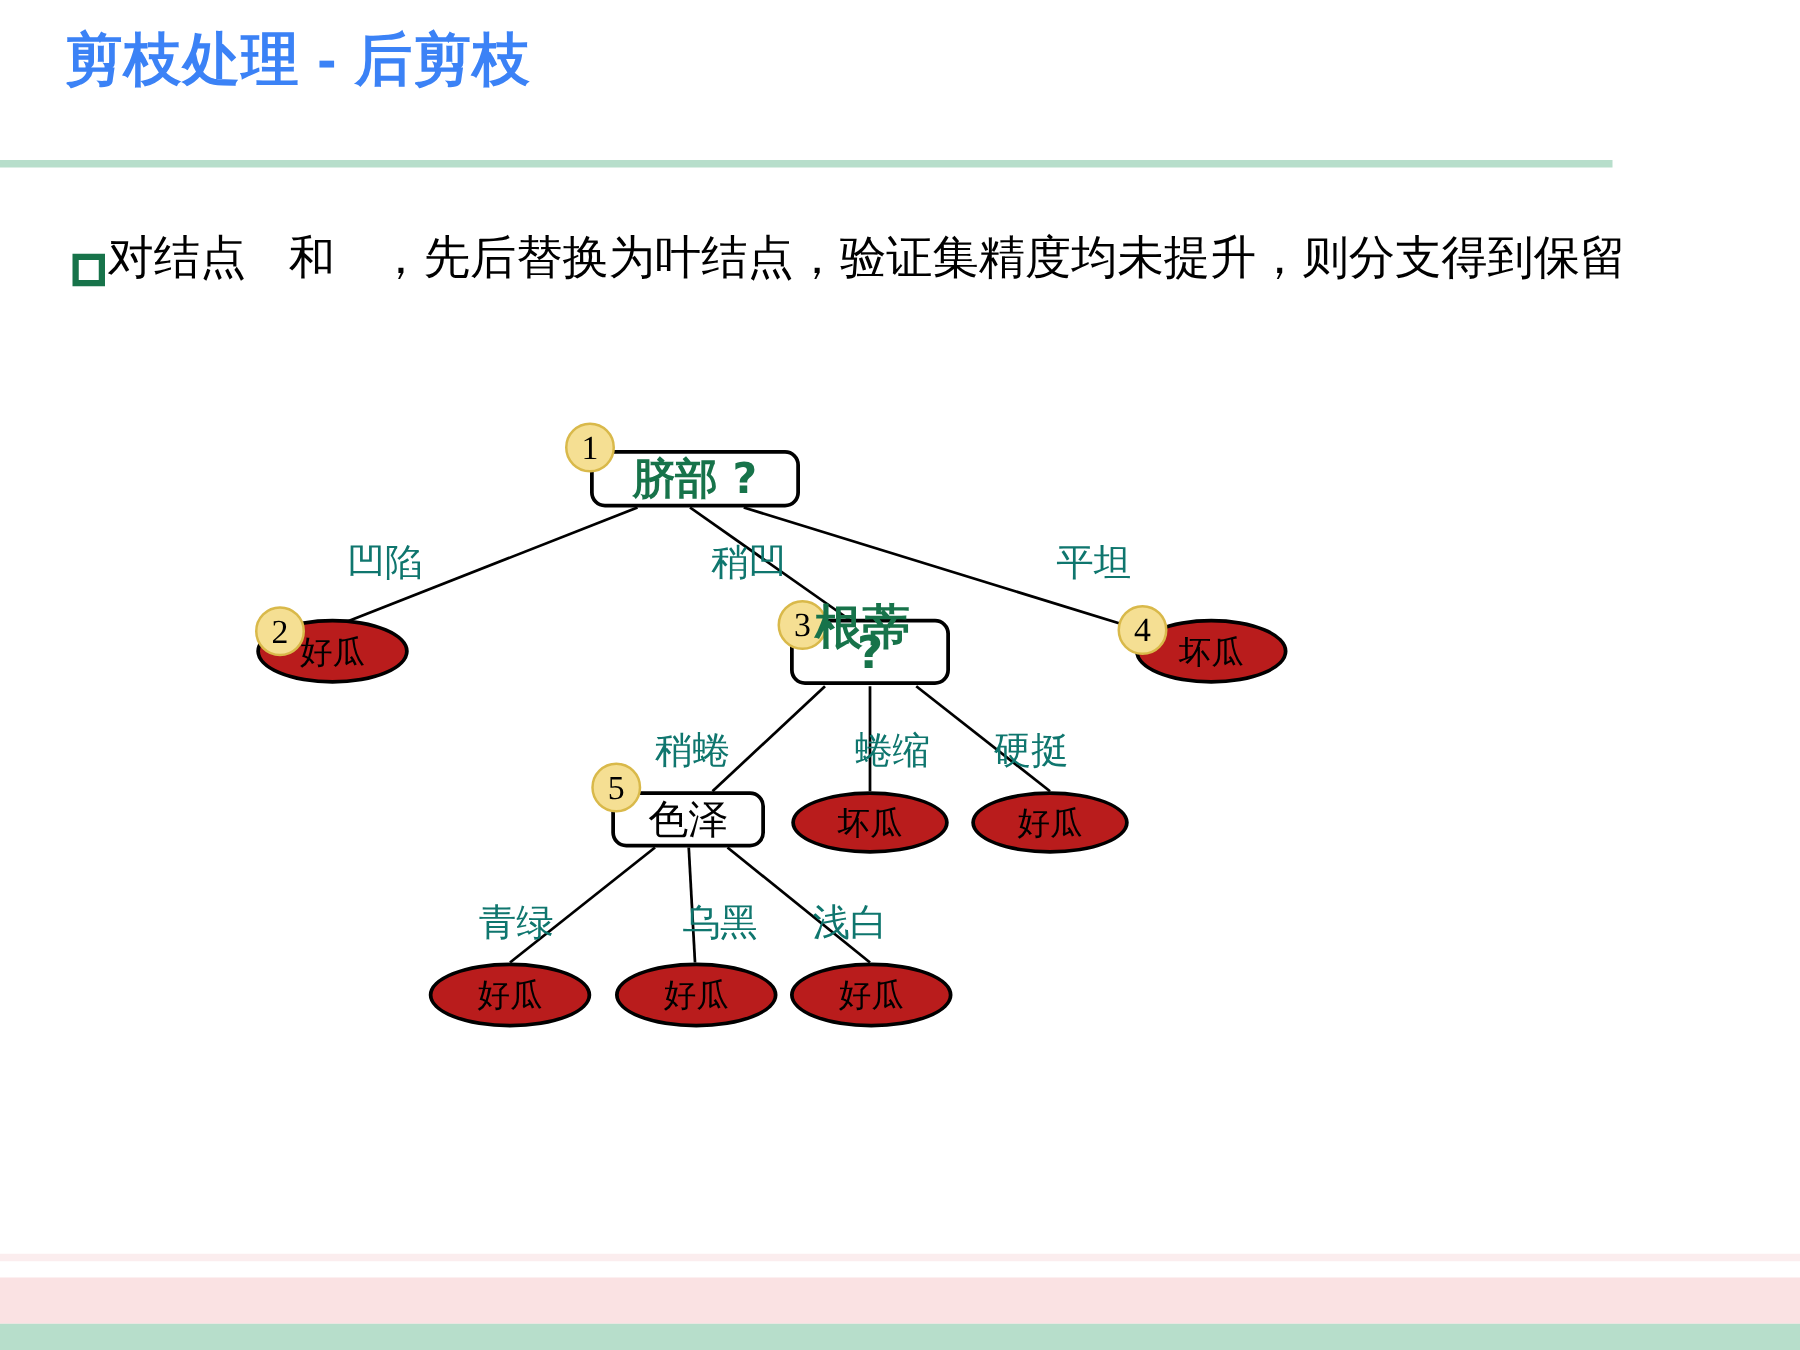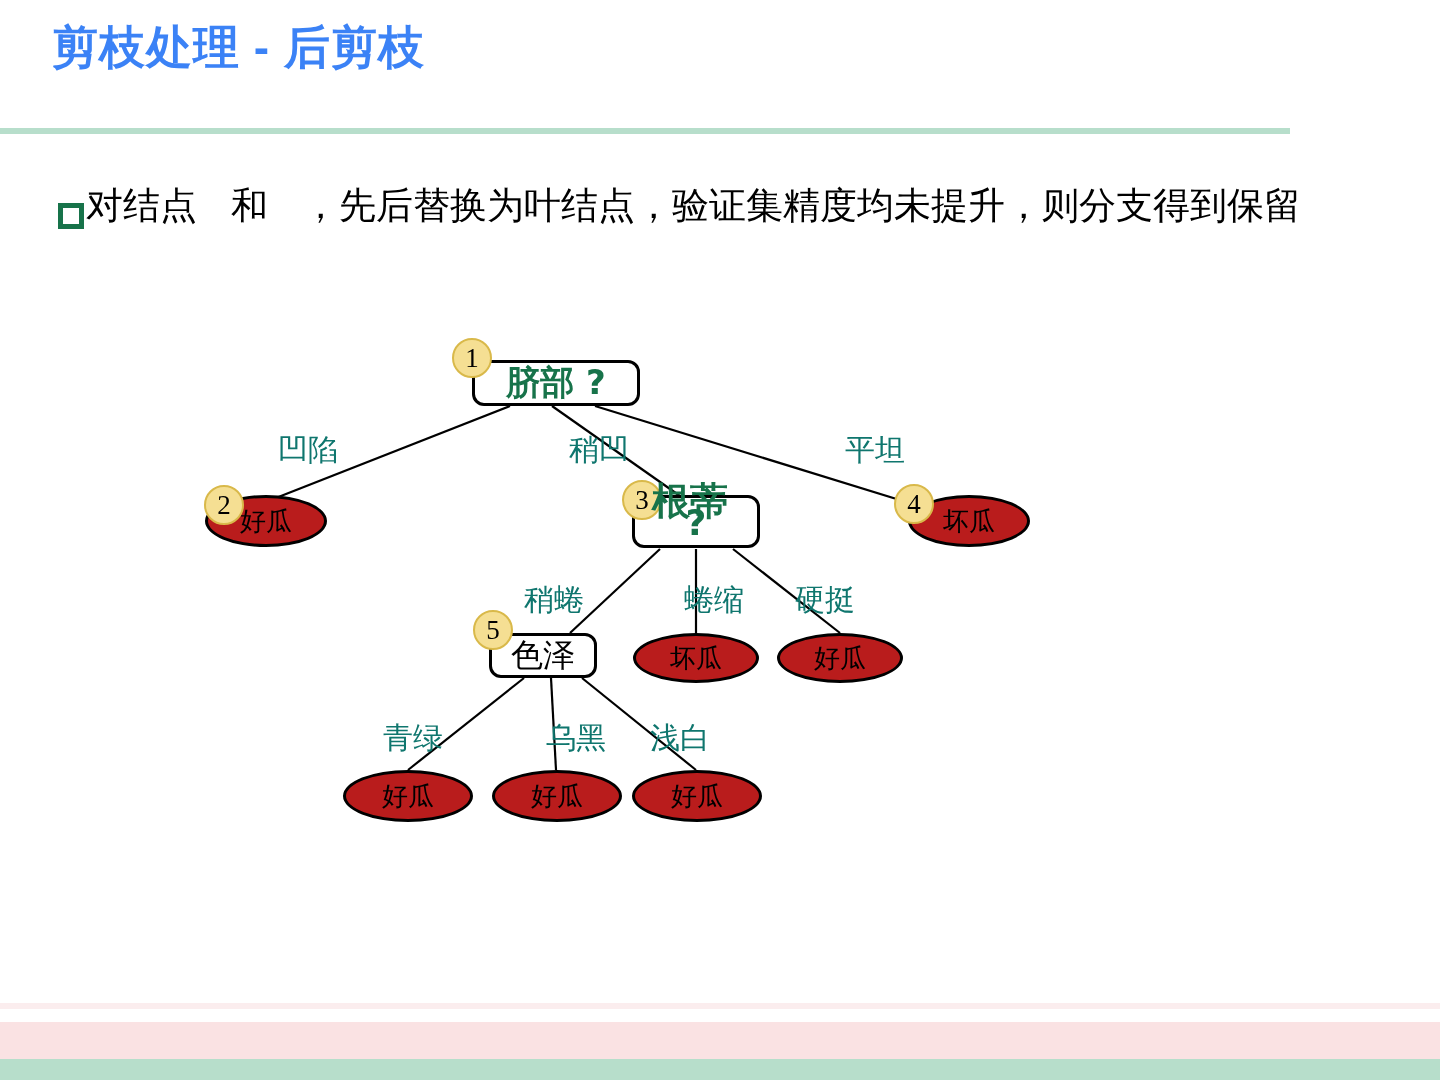--- a/index.html
+++ b/index.html
@@ -207,21 +207,21 @@
   <div class="node-overflow-text" style="left:652px; top:476px;">根蒂</div>
   <div class="badge" style="left:622px; top:480px;">3</div>
 
   <div class="node-ellipse" style="left:908px; top:495px; width:122px; height:52px;">坏瓜</div>
   <div class="badge" style="left:894px; top:484px;">4</div>
 
   <div class="edge-label" style="left:524px; top:580px;">稍蜷</div>
   <div class="edge-label" style="left:684px; top:580px;">蜷缩</div>
   <div class="edge-label" style="left:795px; top:580px;">硬挺</div>
 
-  <div class="node-box black" style="left:489px; top:633px; width:108px; height:45px; font-size:32px;">色泽</div>
+  <div class="node-box black" style="left:489px; top:633px; width:123px; height:45px; font-size:32px;">色泽</div>
   <div class="badge" style="left:473px; top:610px;">5</div>
 
   <div class="node-ellipse" style="left:633px; top:633px; width:126px; height:50px;">坏瓜</div>
 
   <div class="node-ellipse" style="left:777px; top:633px; width:126px; height:50px;">好瓜</div>
 
   <div class="edge-label" style="left:383px; top:718px;">青绿</div>
   <div class="edge-label" style="left:546px; top:718px;text-align:right;">乌黑</div>
   <div class="edge-label" style="left:650px; top:718px;">浅白</div>
 

